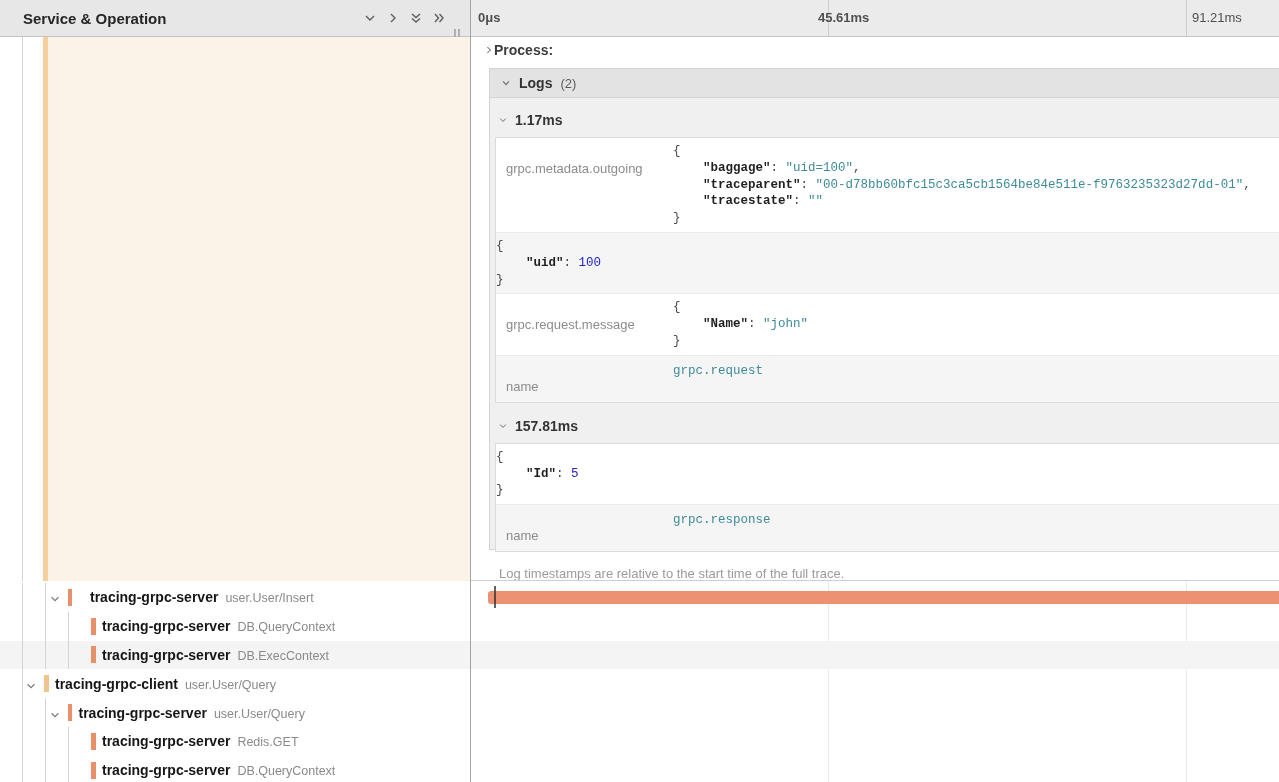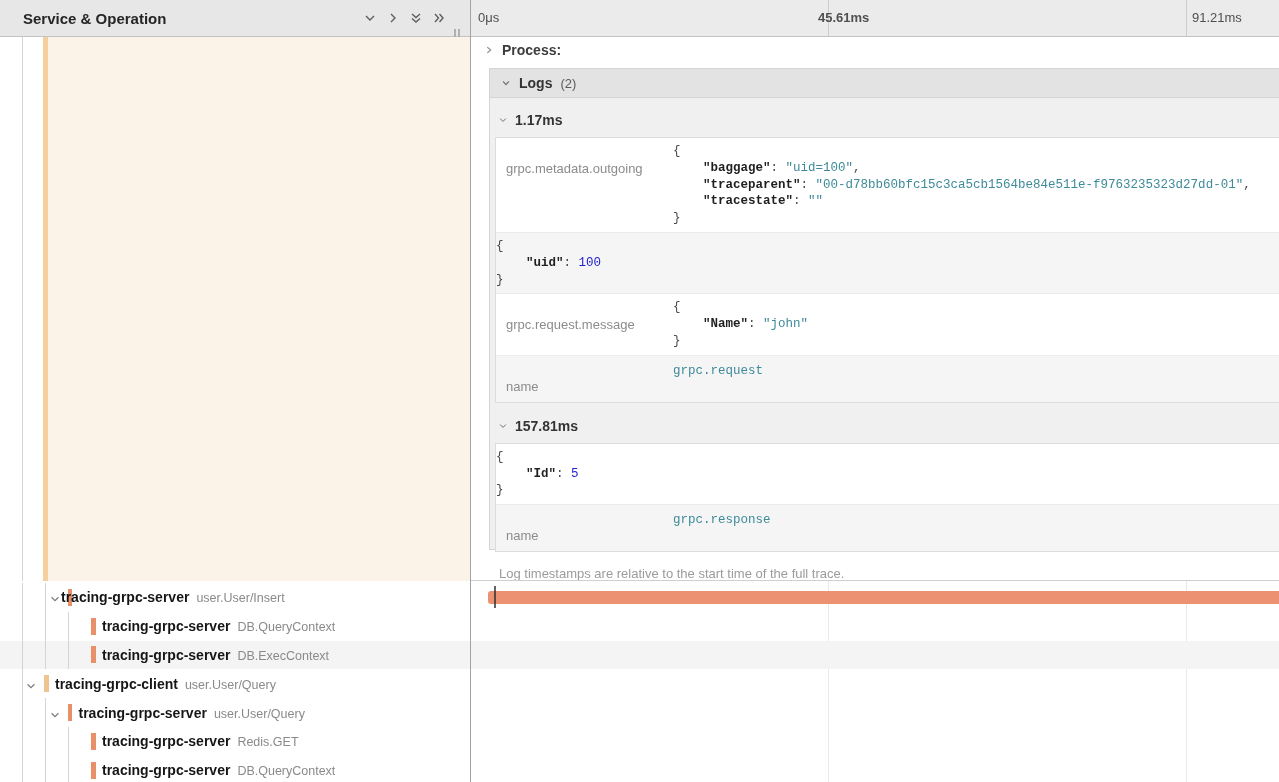--- a/index.html
+++ b/index.html
@@ -16,37 +16,37 @@
   .hdr-title{font-size:15px;font-weight:bold;color:#262626;padding-left:23px;flex:1 1 auto;}
   .hdr-icons{display:flex;align-items:center;gap:9px;padding-right:24px;}
   .hdr-icons svg{display:block;cursor:pointer;}
   .ruler{
     position:absolute;left:470px;top:0;width:809px;height:37px;background:#ebebeb;
     border-bottom:1px solid #c3c3c3;box-sizing:border-box;
   }
   .ruler .tick{position:absolute;top:0;bottom:0;width:1px;background:#cccccc;}
   .tickline-1{left:358px;} .tickline-2{left:716px;}
   .ruler .tick-label{position:absolute;top:0;height:36px;line-height:36px;font-size:13px;color:#4f4f4f;}
-  .tick-label-0{left:8px;} .tick-label-1{left:348px;font-weight:bold;} .tick-label-2{left:722px;}
+  .tick-label-0{left:8px;font-weight:bold;} .tick-label-1{left:348px;font-weight:bold;} .tick-label-2{left:722px;}
   .grip{position:absolute;left:454px;top:29px;width:8px;height:11px;display:flex;gap:2px;cursor:col-resize;}
   .grip i{display:block;width:2px;height:11px;background:#b0b0b0;}
   .v-divider{position:absolute;left:470px;top:0;width:1px;height:782px;background:#a3a3a3;}
 
   
   .detail-left{position:absolute;left:0;top:37px;width:470px;height:544px;background:#fff;}
   .detail-left .guide{position:absolute;left:22px;top:0;bottom:0;width:1px;background:#d4d4d4;}
   .detail-left .accent{position:absolute;left:43px;top:0;bottom:0;width:5px;background:#f5cf9c;}
   .detail-left .tint{position:absolute;left:48px;top:0;bottom:0;right:0;background:#fcf3e8;}
 
   
   .detail-panel{
     position:absolute;left:471px;top:37px;width:808px;height:544px;background:#fff;
     border-bottom:1px solid #cfcfcf;box-sizing:border-box;overflow:hidden;
   }
-  .process-row{position:absolute;left:13px;top:5px;display:flex;align-items:center;gap:8px;cursor:pointer;}
+  .process-row{position:absolute;left:13px;top:5px;display:flex;align-items:center;cursor:pointer;}
   .process-row .lbl{font-size:14px;font-weight:bold;color:#3c3c3c;}
   .logs-box{
     position:absolute;left:18px;top:31px;right:-4px;height:482px;
     border:1px solid #d4d4d4;box-sizing:border-box;background:#f0f0f0;
   }
   .logs-header{
     height:29px;background:#e3e3e3;border-bottom:1px solid #d4d4d4;box-sizing:border-box;
     display:flex;align-items:center;gap:8px;padding-left:11px;cursor:pointer;
   }
   .logs-header .lbl{font-size:14px;font-weight:bold;color:#333;}
@@ -223,21 +223,21 @@
 <div class="rows-area">
   <i class="gridline gridline-1"></i>
   <i class="gridline gridline-2"></i>
 <div class="span-row" style="top: 2px;">
       <i class="row-guide" style="left: 22px;"></i>
       <i class="row-guide" style="left: 45px;"></i>
       <span class="row-chevron" style="left: 48.5px;"><svg width="12" height="12" viewBox="0 0 14 14">
           <path d="M3 5 L7 9 L11 5" fill="none" stroke="#7a7a7a" stroke-width="1.4"></path>
         </svg></span>
       <i class="row-accent" style="left: 67.5px; background: rgb(232, 144, 106);"></i>
-      <span class="row-svc" style="left: 61px;">tracing-grpc-server<span class="row-op">user.User/Insert</span></span>
+      <span class="row-svc" style="left: 90px;">tracing-grpc-server<span class="row-op">user.User/Insert</span></span>
     </div>
     <div class="span-row" style="top: 30.8px;">
       <i class="row-guide" style="left: 22px;"></i>
       <i class="row-guide" style="left: 45px;"></i>
       <i class="row-guide" style="left: 68px;"></i>
       <i class="row-accent" style="left: 91px; background: rgb(232, 144, 106);"></i>
       <span class="row-svc" style="left: 102px;">tracing-grpc-server<span class="row-op">DB.QueryContext</span></span>
     </div>
     <div class="span-row" style="top: 88.4px;">
       <i class="row-guide" style="left: 22px;"></i>

